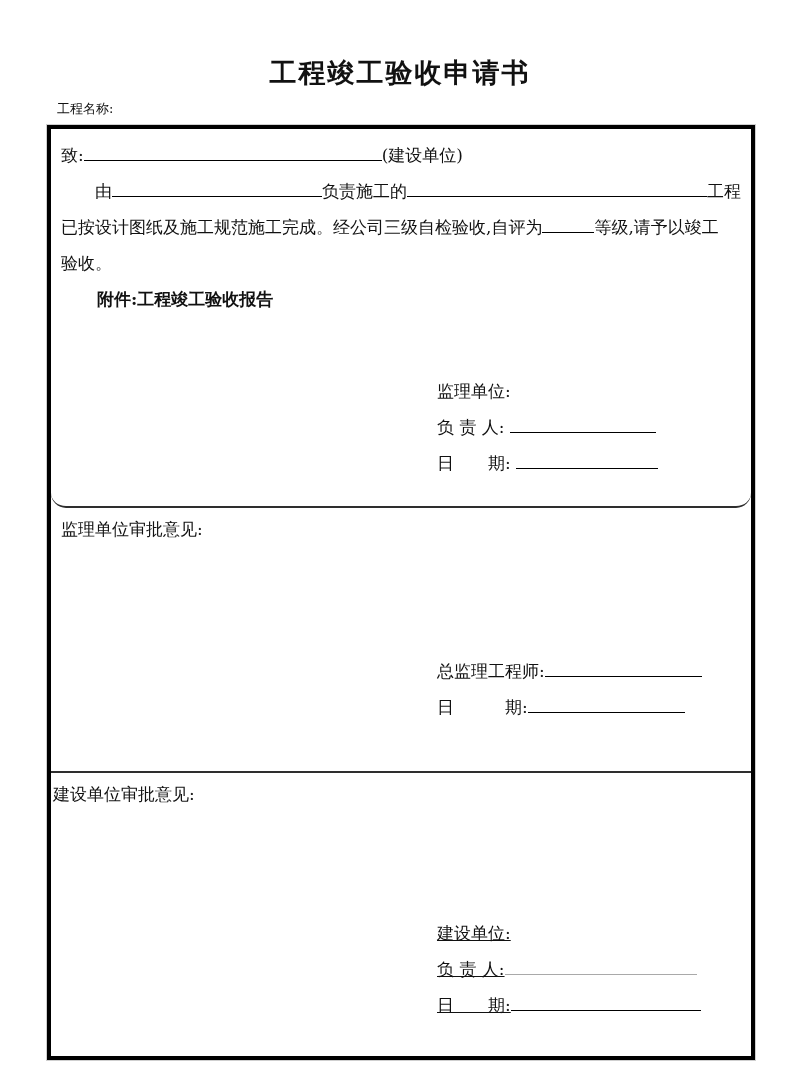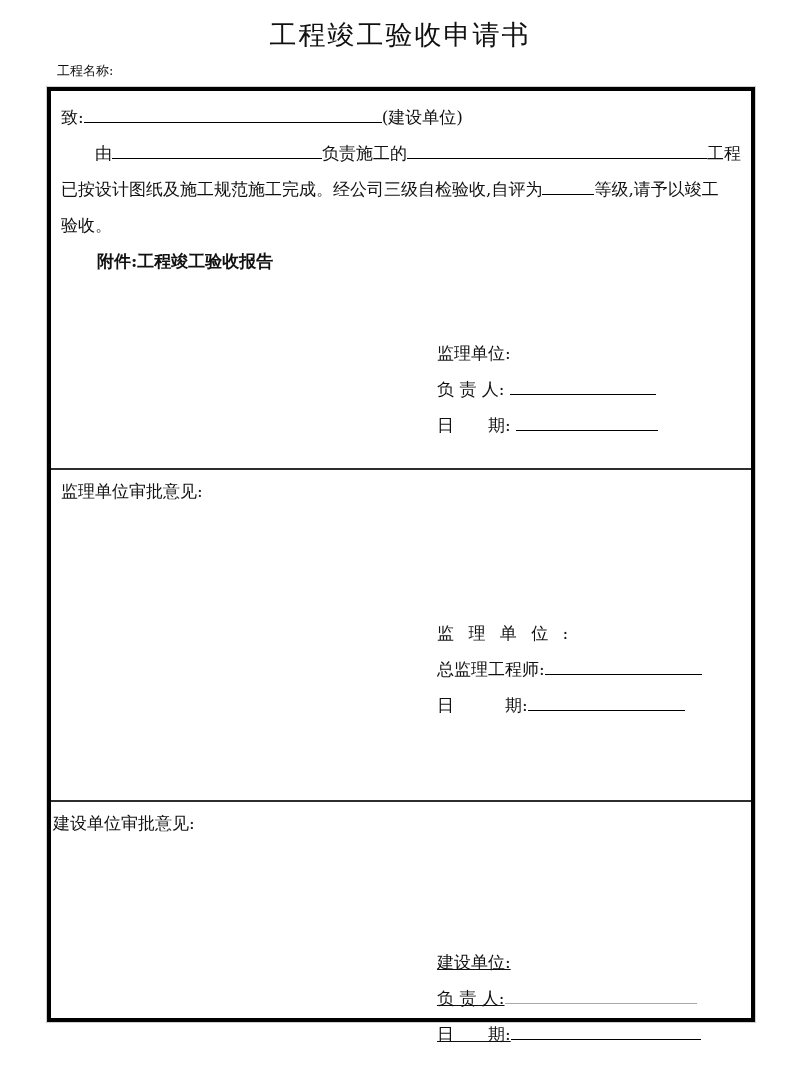--- a/index.html
+++ b/index.html
@@ -2,34 +2,34 @@
 <html><head>
 <meta charset="utf-8">
 <style>
   html,body{margin:0;padding:0;}
   body{
     width:800px;height:1091px;background:#ffffff;color:#111;
     font-family:"DejaVu Serif","Liberation Serif",serif;
     font-size:17px;position:relative;overflow:hidden;
   }
   .title{
-    margin:0;padding-top:18px;text-align:center;
-    font-size:27px;font-weight:normal;letter-spacing:2px;line-height:34px;
+    margin:0;padding-top:56px;text-align:center;
+    font-size:27px;font-weight:bold;letter-spacing:2px;line-height:34px;
   }
   .project-name{
     margin:9px 0 6px 57px;font-size:13px;line-height:20px;
   }
   .form-box{
     box-sizing:border-box;margin-left:47px;width:708px;height:935px;
     border:4px solid #000;outline:1px solid #cfcfcf;background:#fff;
     display:flex;flex-direction:column;
   }
   .section{box-sizing:border-box;position:relative;}
-  .sec1{height:379px;border-bottom:2px solid #2e2e2e;padding:8px 10px 13px 10px;}
-  .sec2{height:332px;border-bottom:2px solid #2e2e2e;padding:10px 10px 0 10px;}
+  .sec1{height:379px;border-bottom:2px solid #2e2e2e;padding:8px 10px 13px 10px;border-radius:15px;}
+  .sec2{height:265px;border-bottom:2px solid #2e2e2e;padding:10px 10px 0 10px;}
   .sec3{flex:1;padding:10px 10px 0 2px;}
   .line{height:36px;line-height:36px;white-space:nowrap;}
   .blank{
     display:inline-block;border-bottom:1px solid #000;
     height:22px;vertical-align:baseline;
   }
   .blank.faint{border-bottom-color:#a9a9a9;}
   .flexline{display:flex;align-items:baseline;}
   .indent1{margin-left:21px;}
   .byword{margin-left:34px;}
@@ -81,23 +81,20 @@
         <span>日　　期:</span> <span class="blank" style="width:142px"></span>
       </div>
     </div>
   </div>
 
   <div class="section sec2">
     <div class="opinion-heading">监理单位审批意见:</div>
 
     <div class="sig-block sig2">
       <div class="sig-row">
-        <span class="wsp">监 理 单 位 :</span>
-      </div>
-      <div class="sig-row">
         <span>总监理工程师:</span><span class="blank" style="width:157px"></span>
       </div>
       <div class="sig-row">
         <span>日　　　期:</span><span class="blank" style="width:157px"></span>
       </div>
     </div>
   </div>
 
   <div class="section sec3">
     <div class="opinion-heading">建设单位审批意见:</div>

